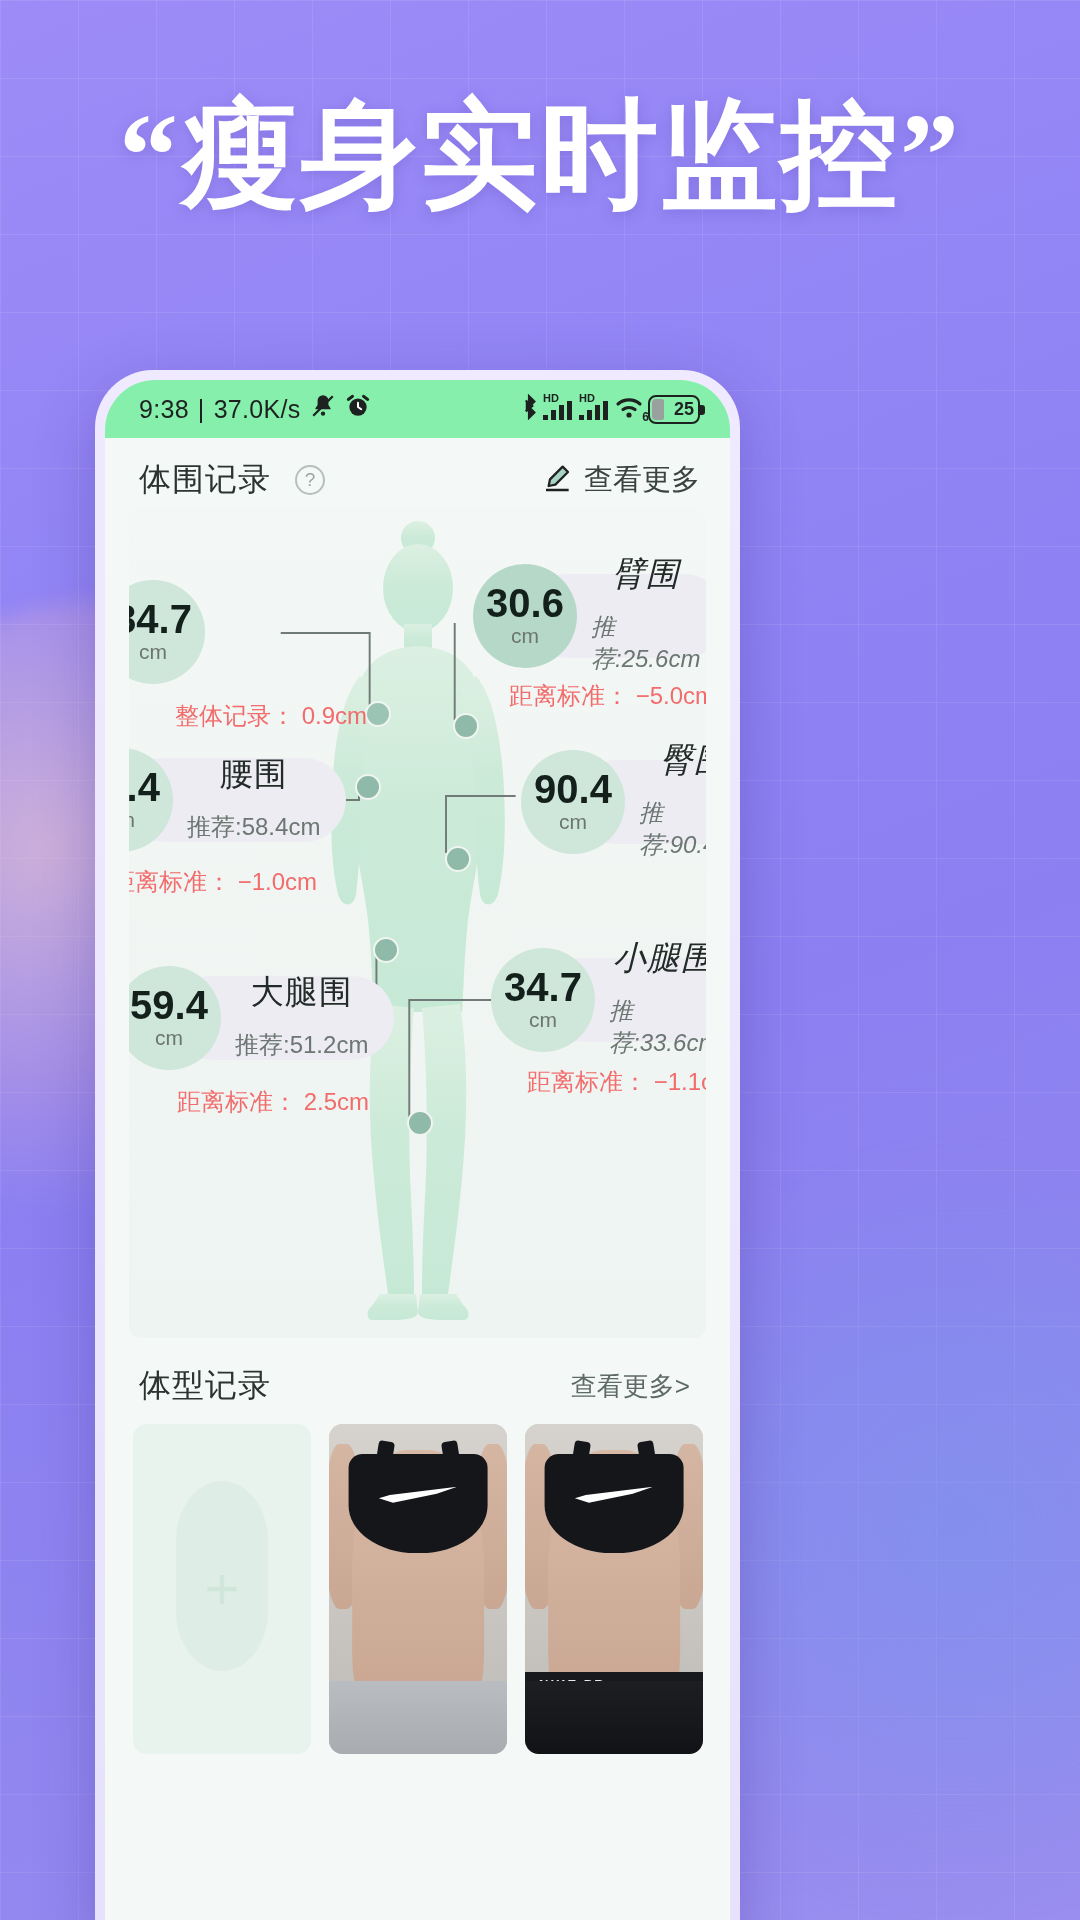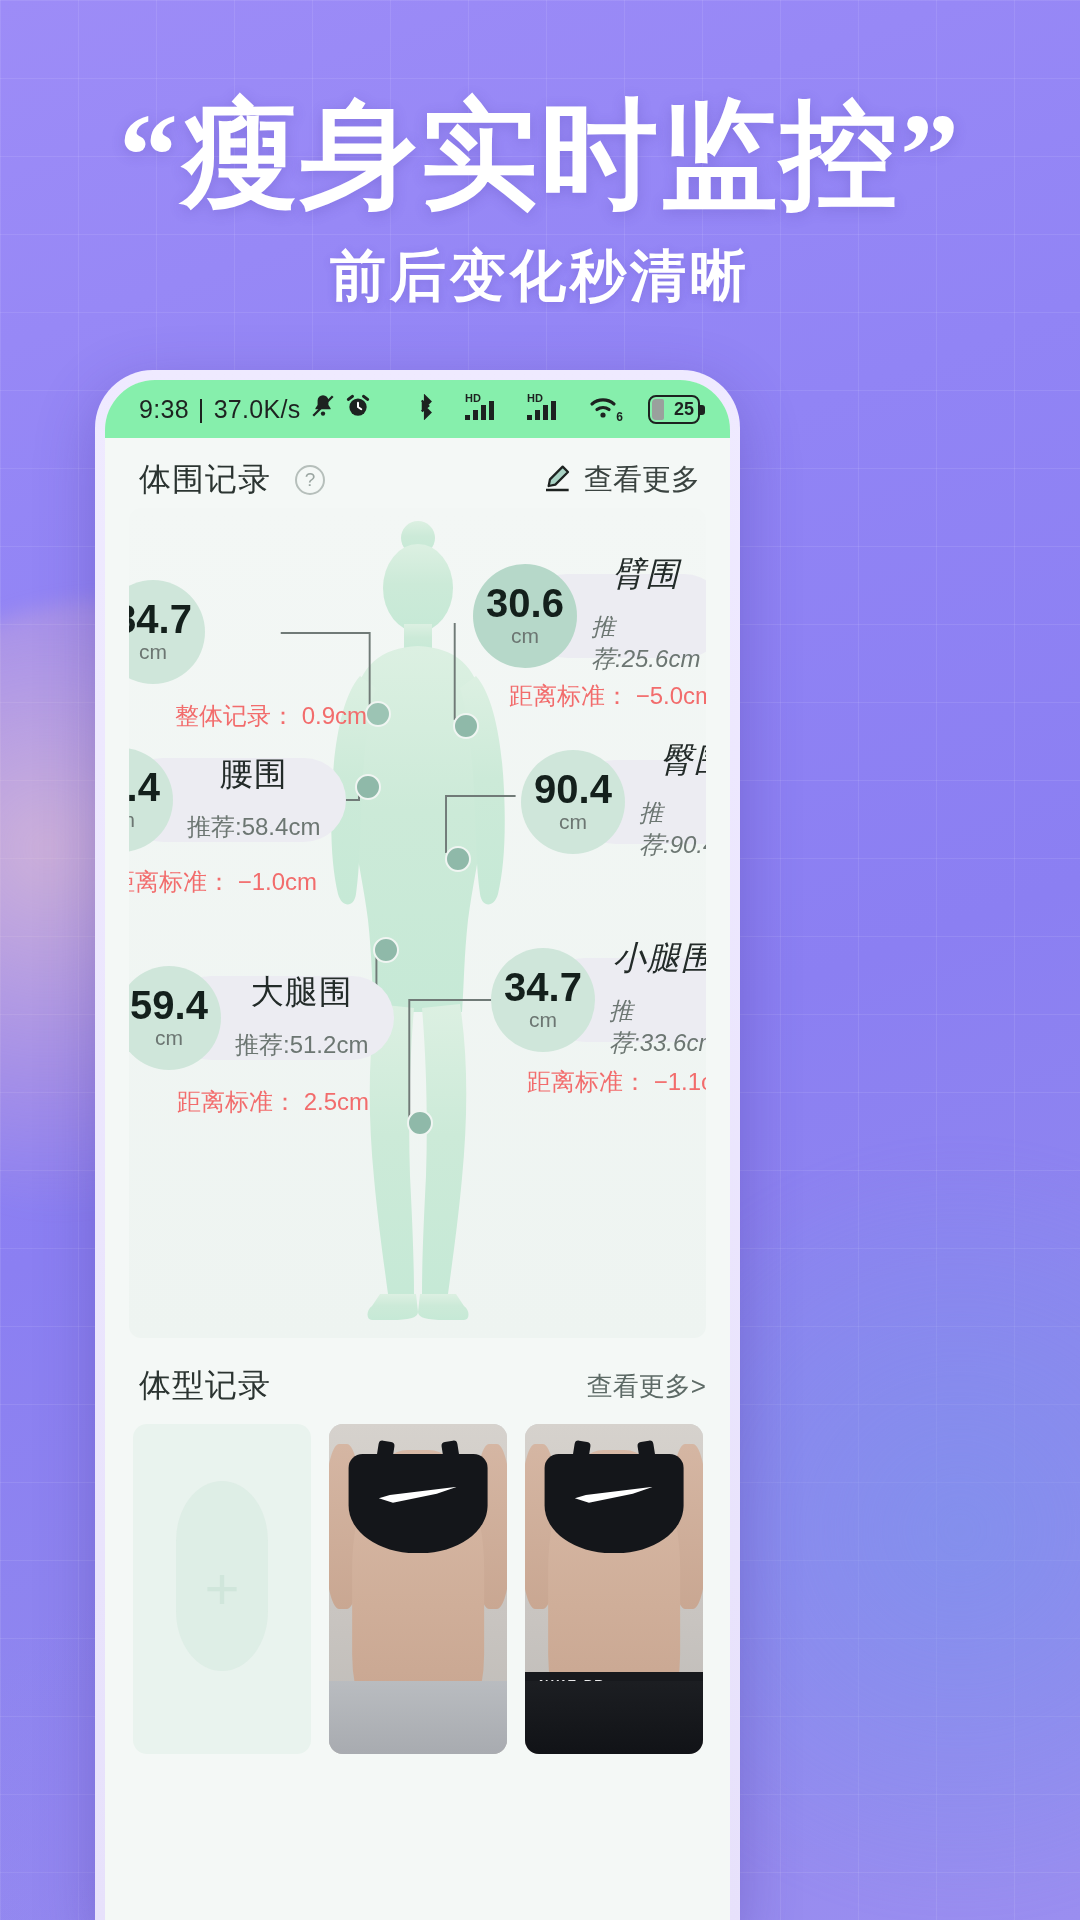--- a/index.html
+++ b/index.html
@@ -82,21 +82,21 @@
 
   
   #statusbar {
     height:58px;
     display:flex; align-items:center; justify-content:space-between;
     padding:0 30px 0 34px;
     background:#86efac;
     color:#1d2220;
   }
   #sb-left { display:flex; align-items:center; gap:9px; font-size:25px; font-weight:500; letter-spacing:.3px; }
-  #sb-right { display:flex; align-items:center; gap:28px; }
+  #sb-right { display:flex; align-items:center; gap:2px; }
   .sb-ico { display:inline-block; }
   .hd-sig { position:relative; display:inline-block; }
   .hd-sig .hdtxt { position:absolute; top:-2px; left:1px; font-size:11px; font-weight:bold; }
   .batt {
     width:52px; height:29px; border:2.5px solid #1d2220; border-radius:8px;
     position:relative; display:flex; align-items:center; justify-content:flex-end; padding:0 4px;
   }
   .batt:after { content:""; position:absolute; right:-7px; top:8px; width:5px; height:10px; background:#1d2220; border-radius:0 3px 3px 0; }
   .batt .fill { position:absolute; left:2px; top:2px; bottom:2px; width:12px; background:#9aa09d; border-radius:4px 2px 2px 4px; }
   .batt .num { position:relative; font-size:18px; font-weight:bold; line-height:1; }
@@ -159,21 +159,21 @@
   .bubble .val { font-size:40px; font-weight:bold; color:#14201c; line-height:.96; }
   .bubble .unit { font-size:21px; color:#6c7672; margin-top:2px; }
   .dev {
     position:absolute;
     font-size:24px; color:#f26c6c; white-space:nowrap;
   }
 
   
   #record-head {
     display:flex; align-items:center; justify-content:space-between;
-    padding:26px 24px 16px 34px;
+    padding:26px 40px 16px 34px;
   }
   #record-title { font-size:32px; color:#2b3431; font-weight:500; letter-spacing:1px; }
   #record-more { font-size:26px; color:#5d6a66; }
   #record-row { display:flex; gap:18px; padding:0 28px; }
   .rcard { width:178px; height:330px; border-radius:14px; overflow:hidden; position:relative; flex:0 0 auto; }
   .rcard.add {
     background:#e9f3ee;
     display:flex; align-items:center; justify-content:center;
   }
   .rcard.add .plus { font-size:60px; color:#8cc2aa; font-weight:300; line-height:1; }
@@ -231,21 +231,20 @@
 
 <div id="bg">
   <div id="bg-grid"></div>
   <div id="bg-glow-left"></div>
   <div id="bg-glow-right"></div>
   <div id="bg-glow-bottom"></div>
 </div>
 
 <div id="hero">
   <div id="hero-title">“瘦身实时监控”</div>
-  <div id="hero-sub">前后变化秒清晰</div>
 </div>
 
 <div id="phone">
  <div id="screen">
 
   <div id="statusbar">
     <div id="sb-left">
       <span>9:38</span>
       <span>|</span>
       <span>37.0K/s</span>

